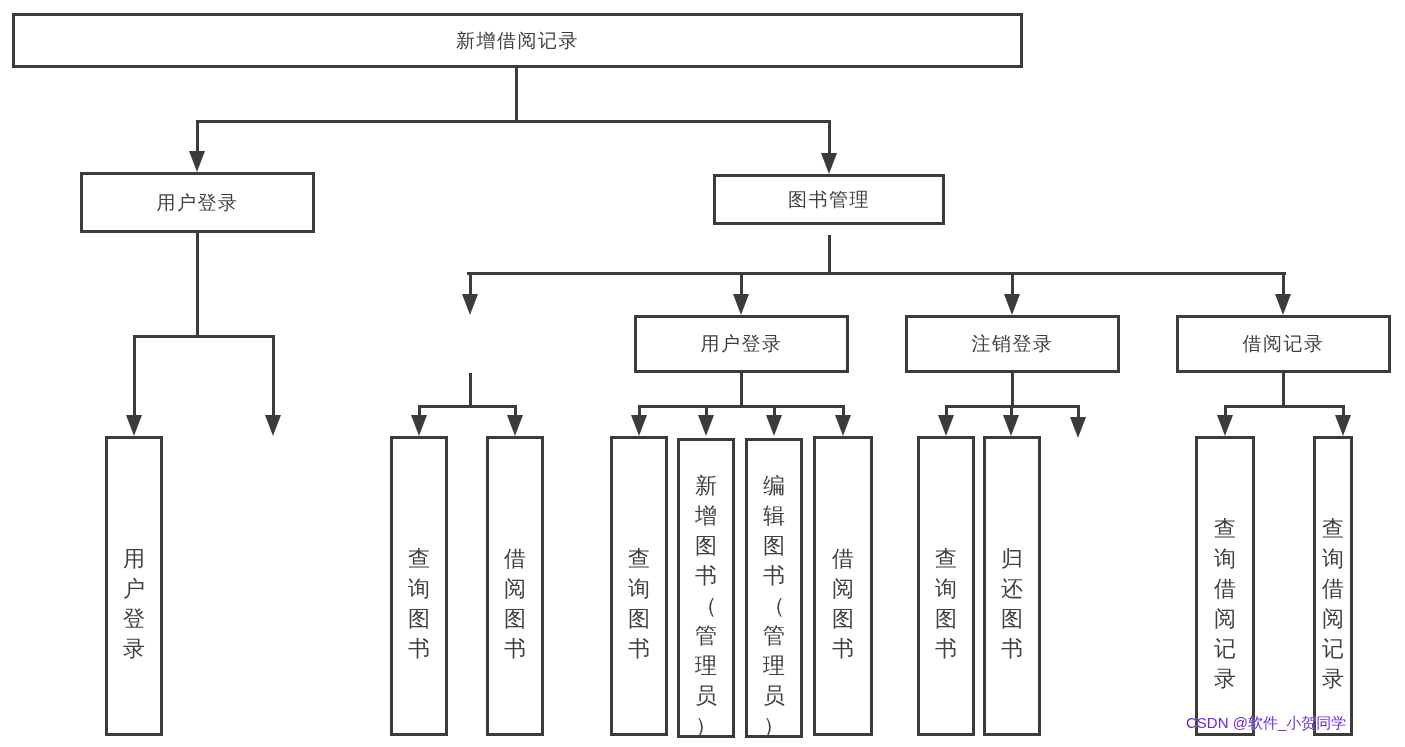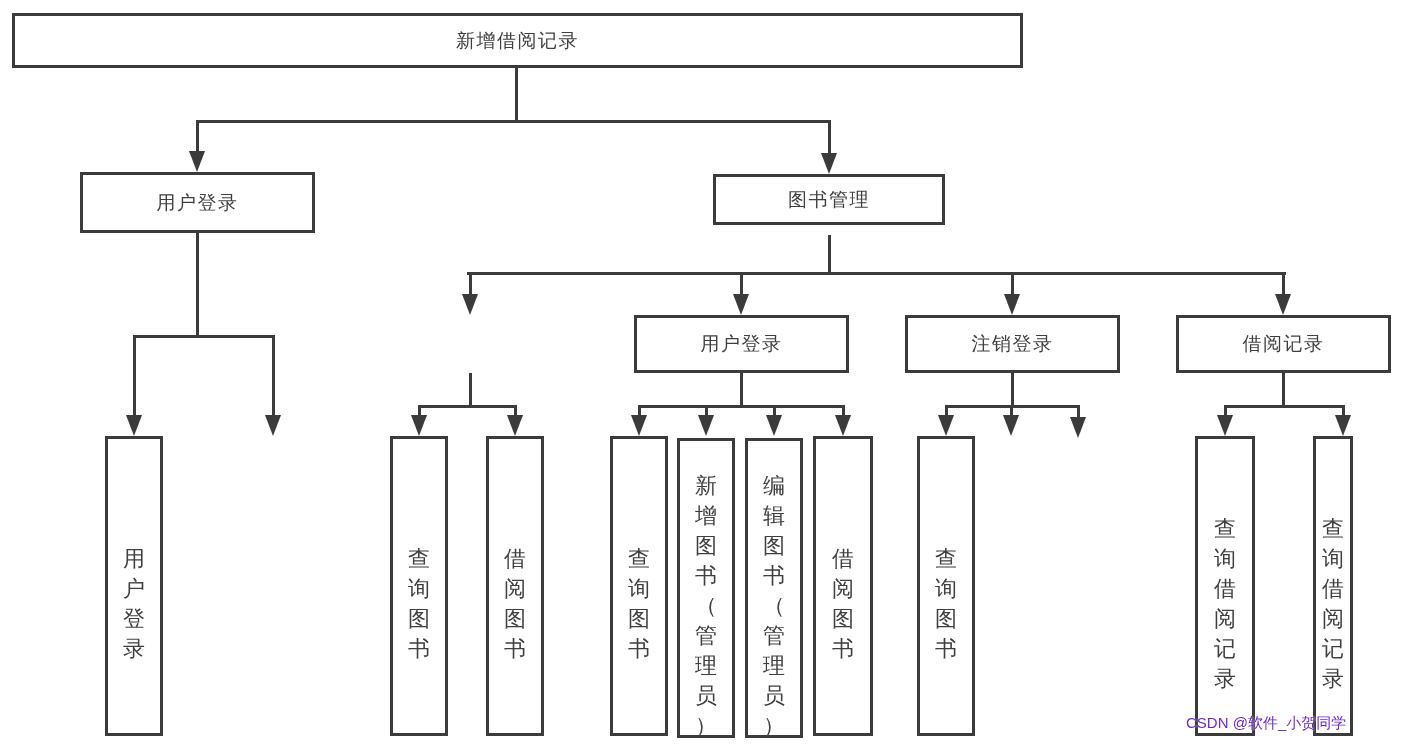--- a/index.html
+++ b/index.html
@@ -168,20 +168,23 @@
   <div class="box vbox" style="left:745px; top:438px;font-family:Liberation Serif, serif;">
     <span class="vtext">编辑图书（管理员）</span>
   </div>
   <div class="box vbox" style="left:813px; width:60px;">
     <span class="vtext">借阅图书</span>
   </div>
 
   <div class="box vbox" style="left:917px;">
     <span class="vtext">查询图书</span>
   </div>
+  <div class="box vbox" style="left:983px;">
+    <span class="vtext">归还图书</span>
+  </div>
 
   <div class="box vbox" style="left:1195px; width:60px;">
     <span class="vtext">查询借阅记录</span>
   </div>
   <div class="box vbox" style="left:1313px; width:40px;">
     <span class="vtext">查询借阅记录</span>
   </div>
 
   <div class="watermark">CSDN @软件_小贺同学</div>
 

